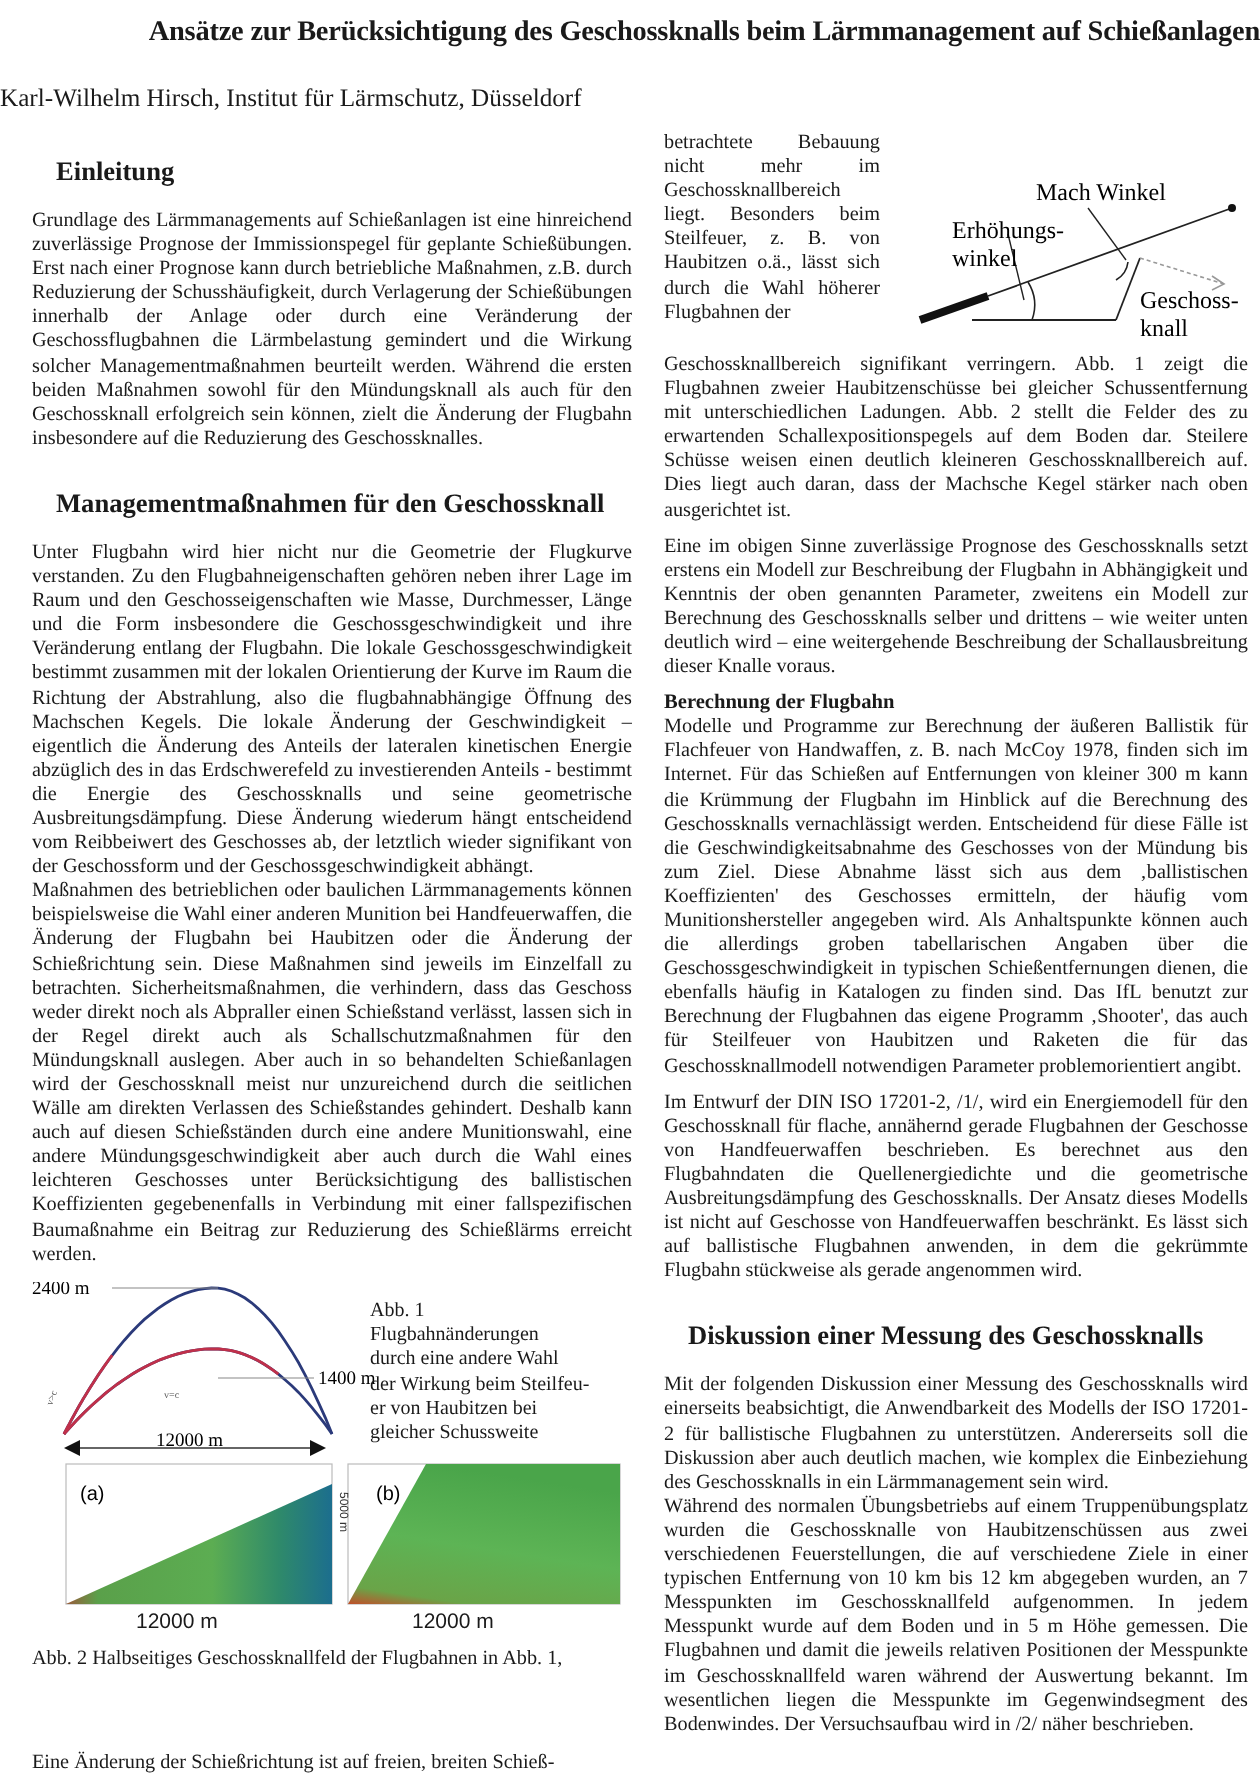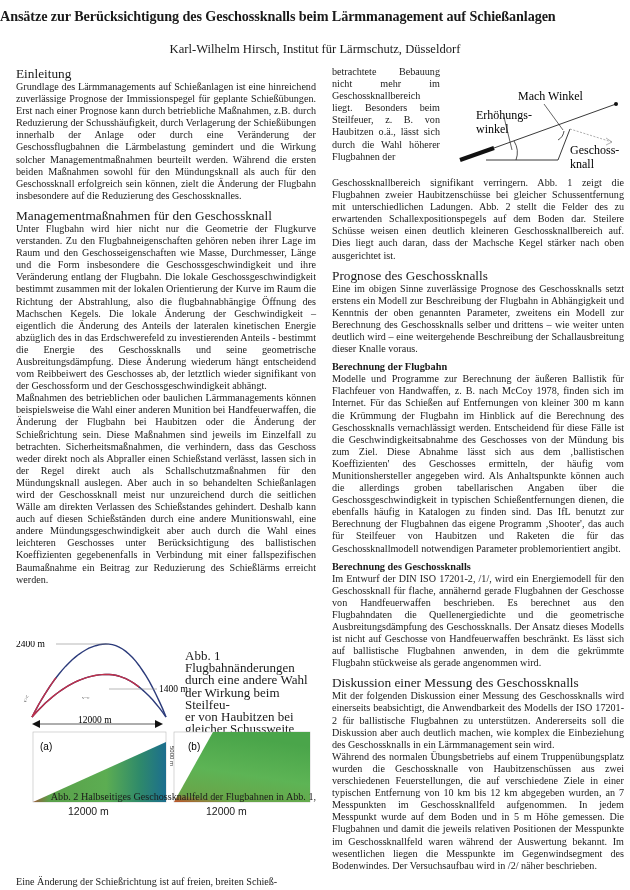--- a/index.html
+++ b/index.html
@@ -1,30 +1,30 @@
 <!DOCTYPE html>
 <html><head>
 <meta charset="utf-8">
 <style>
   html,body{margin:0;padding:0;background:#fff;}
   body{width:630px;height:890px;overflow:hidden;position:relative;font-family:"Liberation Serif","DejaVu Serif",serif;color:#1a1a1a;}
-  .title{position:absolute;left:0;top:8px;width:630px;text-align:left;font-weight:bold;font-size:14.2px;letter-spacing:-0.1px;}
-  .author{position:absolute;left:0;top:42px;width:630px;text-align:center;font-size:12.6px;}
+  .title{position:absolute;left:0;top:8px;width:630px;text-align:right;font-weight:bold;font-size:14.2px;letter-spacing:-0.1px;}
+  .author{position:absolute;left:0;top:42px;width:630px;text-align:left;font-size:12.6px;}
   .col{position:absolute;top:66px;width:300px;font-size:10.15px;line-height:12.1px;text-align:justify;}
   .colL{left:16px;}
   .colR{left:332px;width:292px;}
-  h2{font-size:13.3px;margin:0;line-height:15px;font-weight:normal;}
+  h2{font-size:13.3px;margin:12px;line-height:15px;font-weight:bold;}
   h3{font-size:10.3px;margin:0;line-height:12px;font-weight:bold;font-family:Liberation Serif, serif;}
   p{margin:0;}
   .gap{height:6px;}
   .wrap-fig{float:right;width:178px;height:95px;margin:16px 0 0 6px;position:relative;}
   .fig1{position:absolute;left:16px;top:641px;width:300px;height:88px;}
-  .fig1cap{position:absolute;left:185px;top:650px;width:135px;font-size:13px;line-height:12.2px;}
+  .fig1cap{position:absolute;left:185px;top:650px;width:135px;font-size:10px;line-height:12.2px;}
   .fig2{position:absolute;left:16px;top:728px;width:300px;height:76px;}
-  .cap2{position:absolute;left:16px;top:791px;width:300px;font-size:10.15px;line-height:12.1px;text-align:right;}
+  .cap2{position:absolute;left:16px;top:824px;width:300px;font-size:10.15px;line-height:12.1px;}
   .cap2 .indent{padding-left:34px;display:block;}
   .tail{position:absolute;left:16px;top:876px;width:300px;font-size:10.15px;line-height:12.1px;text-align:justify;}
   .axislbl{font-family:"Liberation Sans","DejaVu Sans",sans-serif;font-size:10px;}
 </style>
 </head>
 <body>
 
 <div class="title">Ansätze zur Berücksichtigung des Geschossknalls beim Lärmmanagement auf Schießanlagen</div>
 <div class="author">Karl-Wilhelm Hirsch, Institut für Lärmschutz, Düsseldorf</div>
 
@@ -112,25 +112,23 @@
       <text x="72" y="18" style="font-family:'Liberation Serif',serif;font-size:12px">Mach Winkel</text>
       <text x="30" y="37" style="font-family:'Liberation Serif',serif;font-size:12px">Erhöhungs-</text>
       <text x="30" y="51" style="font-family:'Liberation Serif',serif;font-size:12px">winkel</text>
       <text x="124" y="72" style="font-family:'Liberation Serif',serif;font-size:12px">Geschoss-</text>
       <text x="124" y="86" style="font-family:'Liberation Serif',serif;font-size:12px">knall</text>
     </svg>
   </div>
   <p>betrachtete Bebauung nicht mehr im Geschossknallbereich liegt. Besonders beim Steilfeuer, z. B. von Haubitzen o.ä., lässt sich durch die Wahl höherer Flugbahnen der</p>
   <p style="clear:both">Geschossknallbereich signifikant verringern. Abb. 1 zeigt die Flugbahnen zweier Haubitzenschüsse bei gleicher Schussentfernung mit unterschiedlichen Ladungen. Abb. 2 stellt die Felder des zu erwartenden Schallexpositionspegels auf dem Boden dar. Steilere Schüsse weisen einen deutlich kleineren Geschossknallbereich auf. Dies liegt auch daran, dass der Machsche Kegel stärker nach oben ausgerichtet ist.</p>
   <div class="gap"></div>
-  <h2>Prognose des Geschossknalls</h2>
   <p>Eine im obigen Sinne zuverlässige Prognose des Geschossknalls setzt erstens ein Modell zur Beschreibung der Flugbahn in Abhängigkeit und Kenntnis der oben genannten Parameter, zweitens ein Modell zur Berechnung des Geschossknalls selber und drittens – wie weiter unten deutlich wird – eine weitergehende Beschreibung der Schallausbreitung dieser Knalle voraus.</p>
   <div class="gap"></div>
   <h3>Berechnung der Flugbahn</h3>
   <p>Modelle und Programme zur Berechnung der äußeren Ballistik für Flachfeuer von Handwaffen, z. B. nach McCoy 1978, finden sich im Internet. Für das Schießen auf Entfernungen von kleiner 300 m kann die Krümmung der Flugbahn im Hinblick auf die Berechnung des Geschossknalls vernachlässigt werden. Entscheidend für diese Fälle ist die Geschwindigkeitsabnahme des Geschosses von der Mündung bis zum Ziel. Diese Abnahme lässt sich aus dem ‚ballistischen Koeffizienten' des Geschosses ermitteln, der häufig vom Munitionshersteller angegeben wird. Als Anhaltspunkte können auch die allerdings groben tabellarischen Angaben über die Geschossgeschwindigkeit in typischen Schießentfernungen dienen, die ebenfalls häufig in Katalogen zu finden sind. Das IfL benutzt zur Berechnung der Flugbahnen das eigene Programm ‚Shooter', das auch für Steilfeuer von Haubitzen und Raketen die für das Geschossknallmodell notwendigen Parameter problemorientiert angibt.</p>
   <div class="gap"></div>
-  <h3>Berechnung des Geschossknalls</h3>
   <p>Im Entwurf der DIN ISO 17201-2, /1/, wird ein Energiemodell für den Geschossknall für flache, annähernd gerade Flugbahnen der Geschosse von Handfeuerwaffen beschrieben. Es berechnet aus den Flugbahndaten die Quellenergiedichte und die geometrische Ausbreitungsdämpfung des Geschossknalls. Der Ansatz dieses Modells ist nicht auf Geschosse von Handfeuerwaffen beschränkt. Es lässt sich auf ballistische Flugbahnen anwenden, in dem die gekrümmte Flugbahn stückweise als gerade angenommen wird.</p>
   <div class="gap"></div>
   <h2>Diskussion einer Messung des Geschossknalls</h2>
   <p>Mit der folgenden Diskussion einer Messung des Geschossknalls wird einerseits beabsichtigt, die Anwendbarkeit des Modells der ISO 17201-2 für ballistische Flugbahnen zu unterstützen. Andererseits soll die Diskussion aber auch deutlich machen, wie komplex die Einbeziehung des Geschossknalls in ein Lärmmanagement sein wird.</p>
   <p>Während des normalen Übungsbetriebs auf einem Truppenübungsplatz wurden die Geschossknalle von Haubitzenschüssen aus zwei verschiedenen Feuerstellungen, die auf verschiedene Ziele in einer typischen Entfernung von 10 km bis 12 km abgegeben wurden, an 7 Messpunkten im Geschossknallfeld aufgenommen. In jedem Messpunkt wurde auf dem Boden und in 5 m Höhe gemessen. Die Flugbahnen und damit die jeweils relativen Positionen der Messpunkte im Geschossknallfeld waren während der Auswertung bekannt. Im wesentlichen liegen die Messpunkte im Gegenwindsegment des Bodenwindes. Der Versuchsaufbau wird in /2/ näher beschrieben.</p>
 </div>
 
 </body></html>

